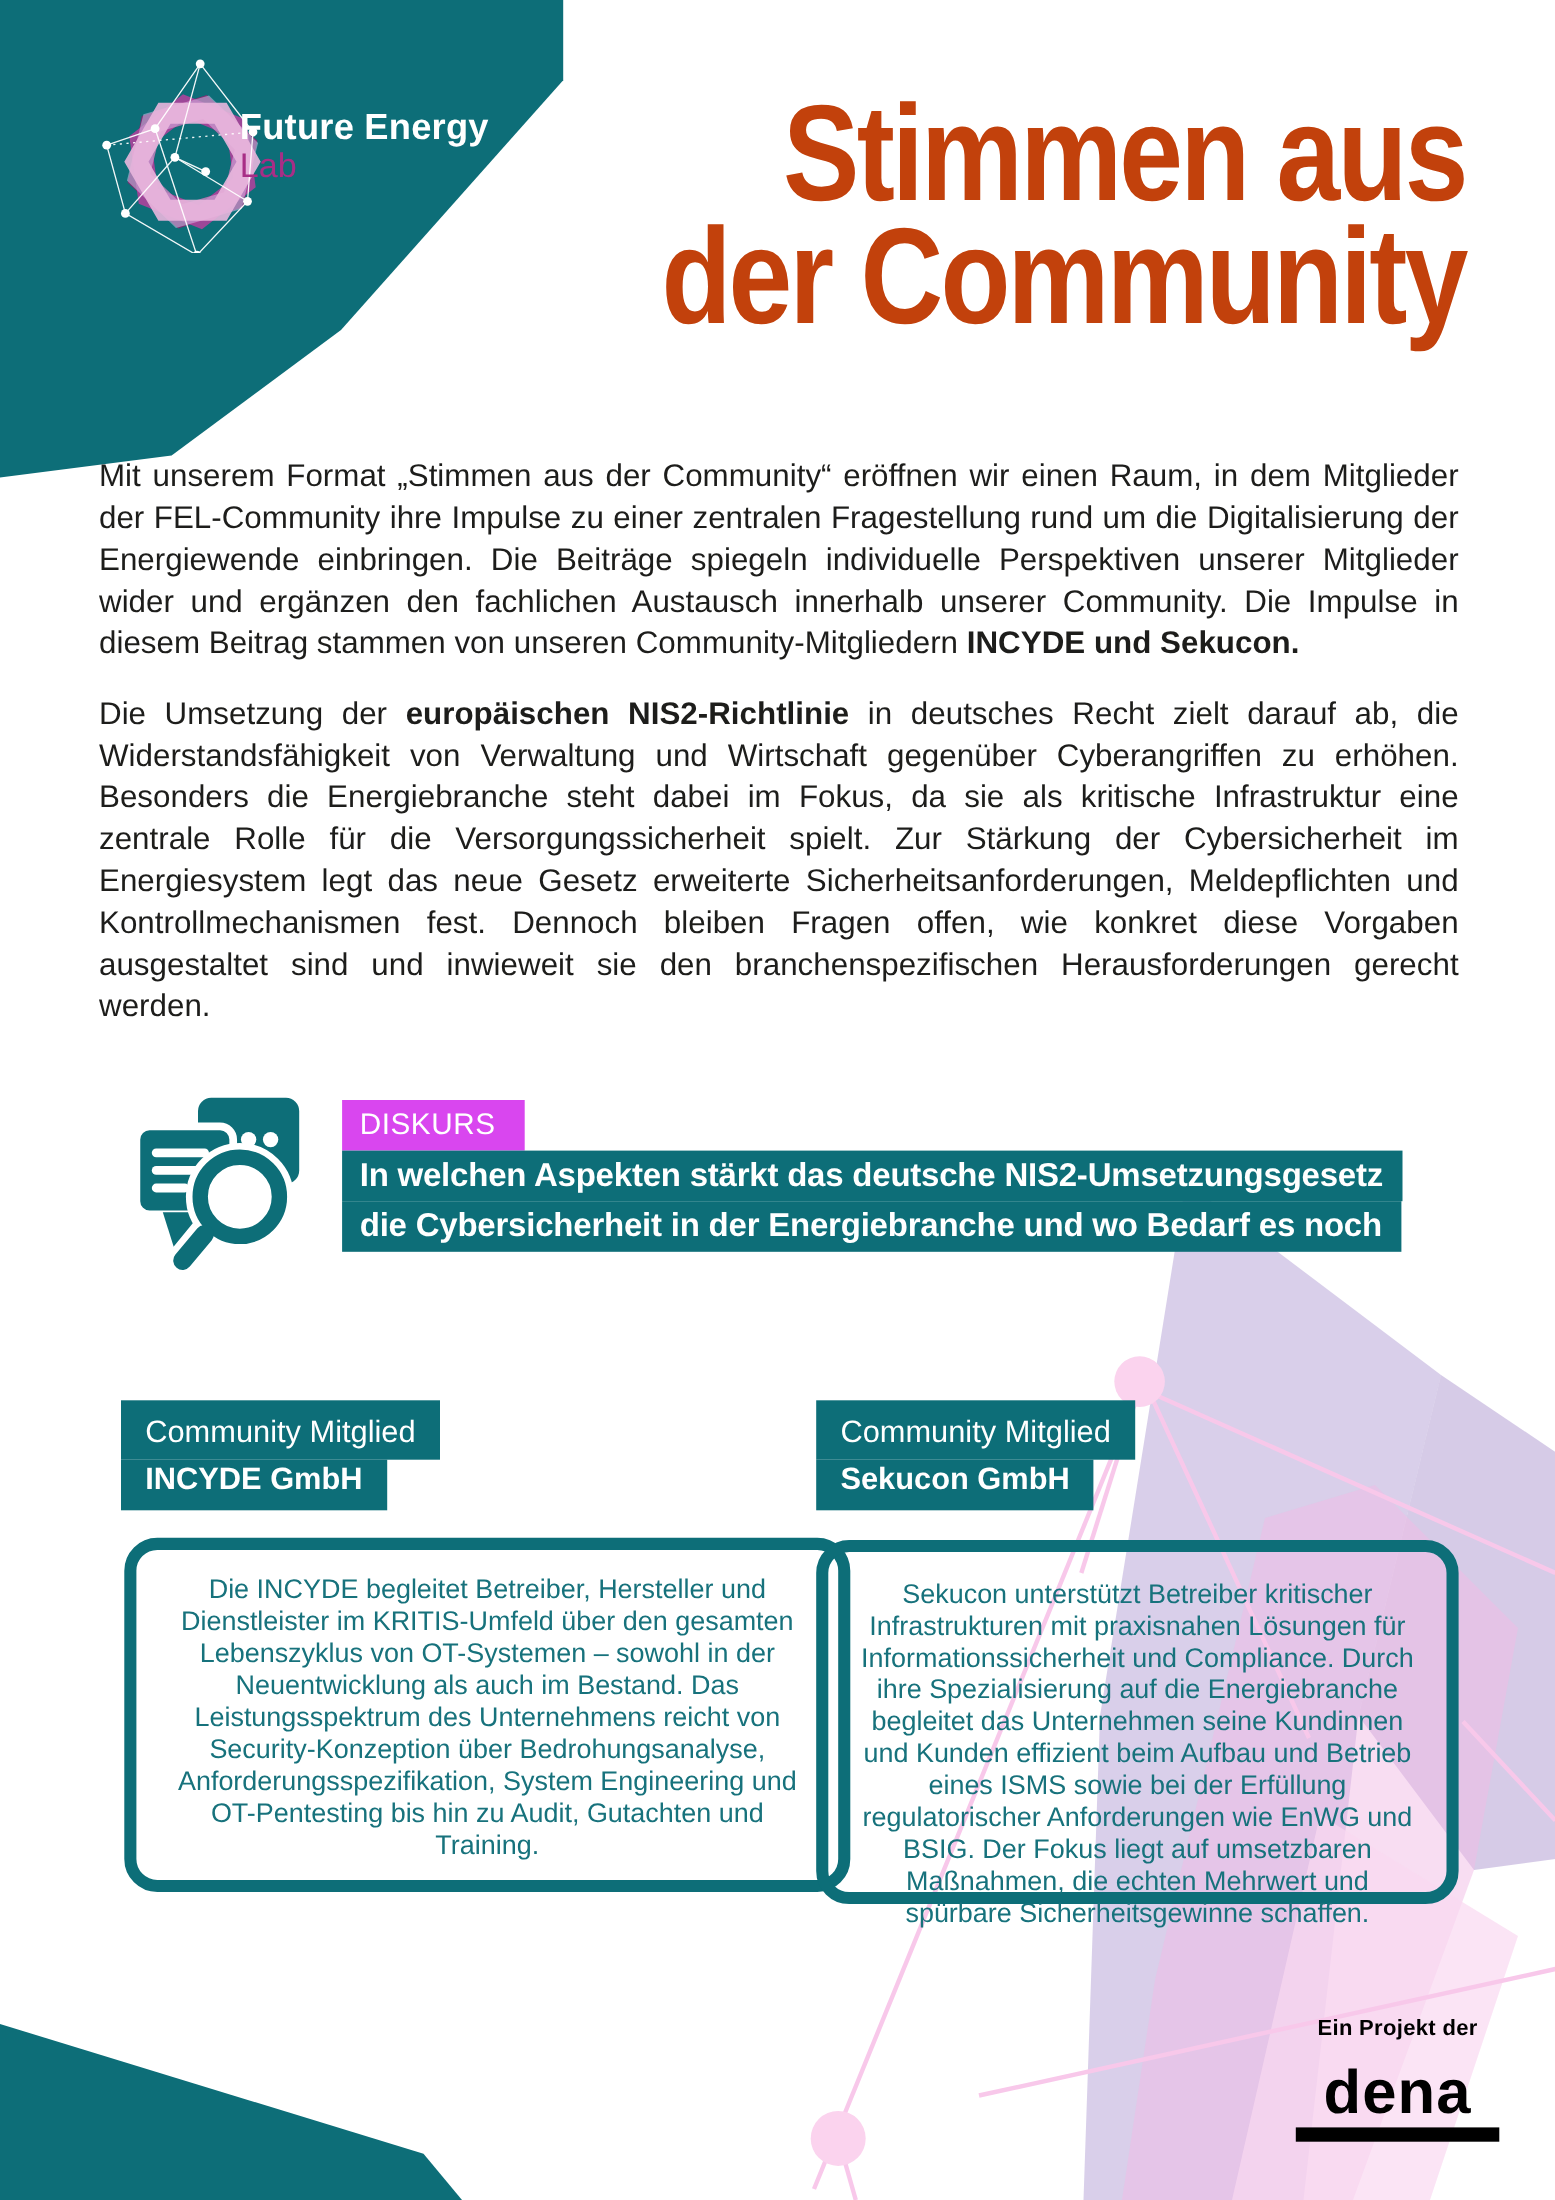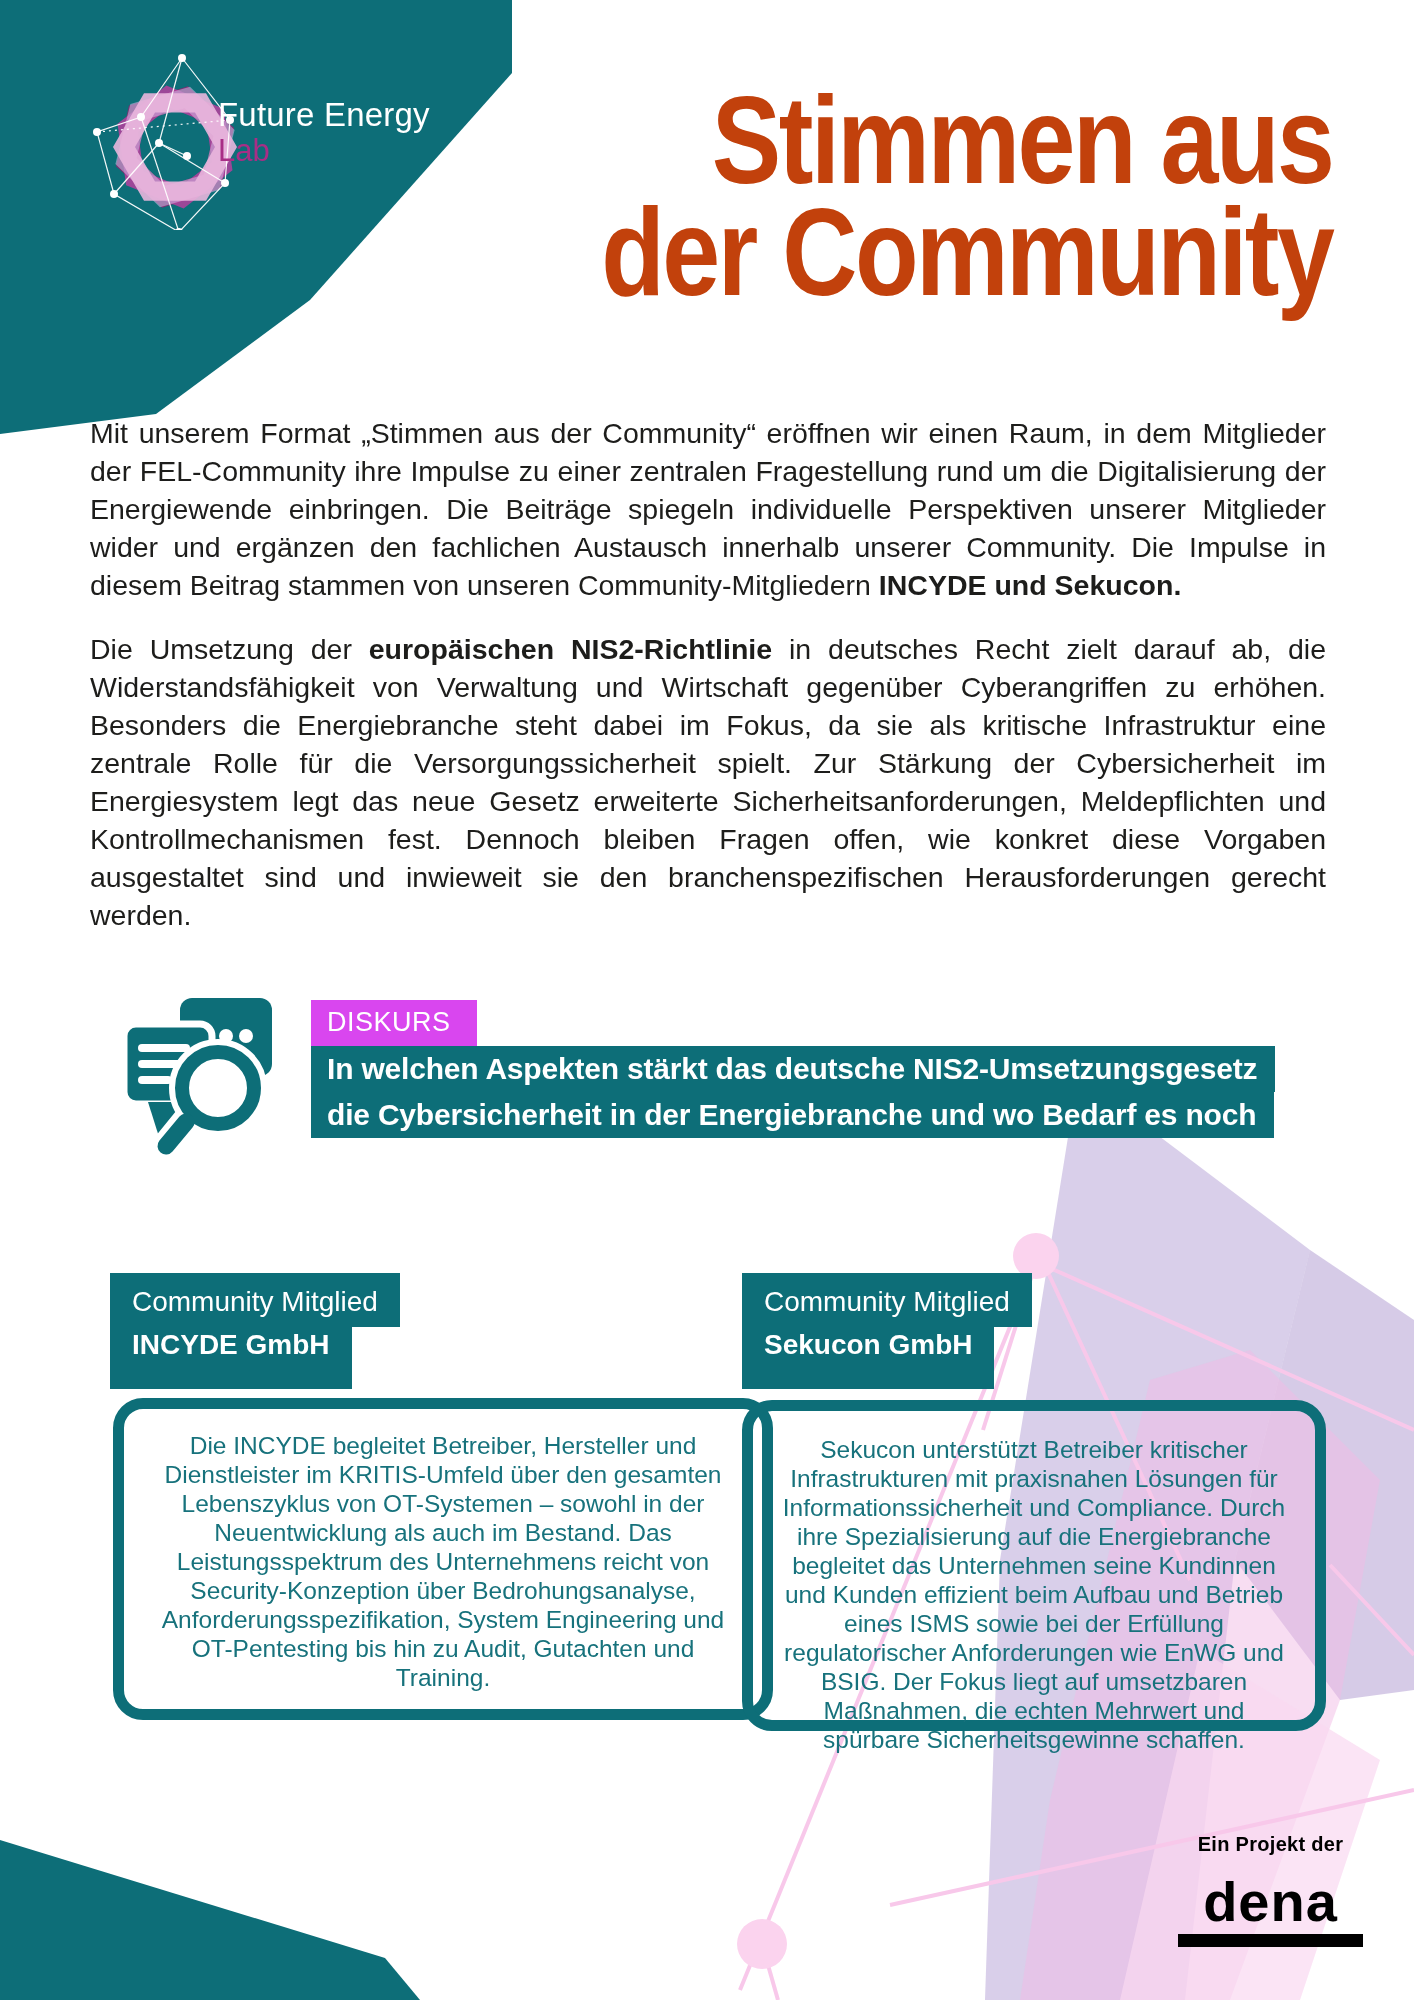--- a/index.html
+++ b/index.html
@@ -8,21 +8,21 @@
     background:#ffffff;
     font-family:"Liberation Sans", sans-serif;
     -webkit-font-smoothing:antialiased;
   }
   .abs{position:absolute;}
   
   #bg-decor{position:absolute;left:0;top:0;width:1414px;height:2000px;z-index:0;}
   
   #logo{left:42px;top:40px;width:420px;height:190px;z-index:3;}
   #logo-text{left:218px;top:98px;z-index:4;line-height:1;}
-  #logo-text .l1{color:#ffffff;font-weight:400;font-size:33px;letter-spacing:.2px;text-align:center;}
+  #logo-text .l1{color:#ffffff;font-weight:700;font-size:33px;letter-spacing:.2px;text-align:center;}
   #logo-text .l2{color:#a82e86;font-weight:400;font-size:31px;margin-top:4px;}
   
   #page-title{right:82px;top:84px;z-index:2;text-align:right;color:#c2410c;font-weight:700;}
   #page-title .tline{display:block;font-size:124px;line-height:112px;letter-spacing:-3px;
      transform:scaleX(.84);transform-origin:100% 50%;white-space:nowrap;}
   
   #body-copy{left:90px;top:402px;width:1236px;z-index:2;color:#1d1d1b;}
   #body-copy p{margin:12px 0 26px 0;font-size:28.5px;line-height:38px;text-align:justify;}
   #body-copy b{font-weight:700;}
   
@@ -32,21 +32,21 @@
      padding:7px 26px 8px 16px;letter-spacing:.5px;}
   .q-line{display:table;background:#0d6e78;color:#ffffff;font-weight:700;font-size:30px;
      line-height:46px;padding:0 18px 0 16px;white-space:nowrap;letter-spacing:-.2px;}
   
   .member-header{z-index:2;}
   #member-header-0{left:110px;top:1273px;}
   #member-header-1{left:742px;top:1273px;}
   .kicker-box{display:table;background:#0d6e78;color:#fff;font-size:28px;
      padding:13px 22px 9px 22px;}
   .name-box{display:table;background:#0d6e78;color:#fff;font-size:28px;font-weight:700;
-     padding:2px 22px 28px 22px;}
+     padding:2px 22px 12px 22px;}
   
   .member-card{border:11px solid #0d6e78;border-radius:30px;background:transparent;
      z-index:2;box-sizing:border-box;color:#17727c;text-align:center;
      font-size:24.5px;line-height:29px;display:flex;align-items:flex-start;justify-content:center;}
   #member-card-0{left:113px;top:1398px;width:660px;height:322px;padding:22px 26px;}
   #member-card-1{left:742px;top:1400px;width:584px;height:331px;padding:24px 20px;}
   
   #footer{left:1178px;top:1833px;width:185px;z-index:2;text-align:center;color:#000;}
   #footer .project{font-size:20px;font-weight:700;letter-spacing:.3px;}
   #footer .dena{font-size:56px;font-weight:700;line-height:56px;margin-top:18px;letter-spacing:1px;}

